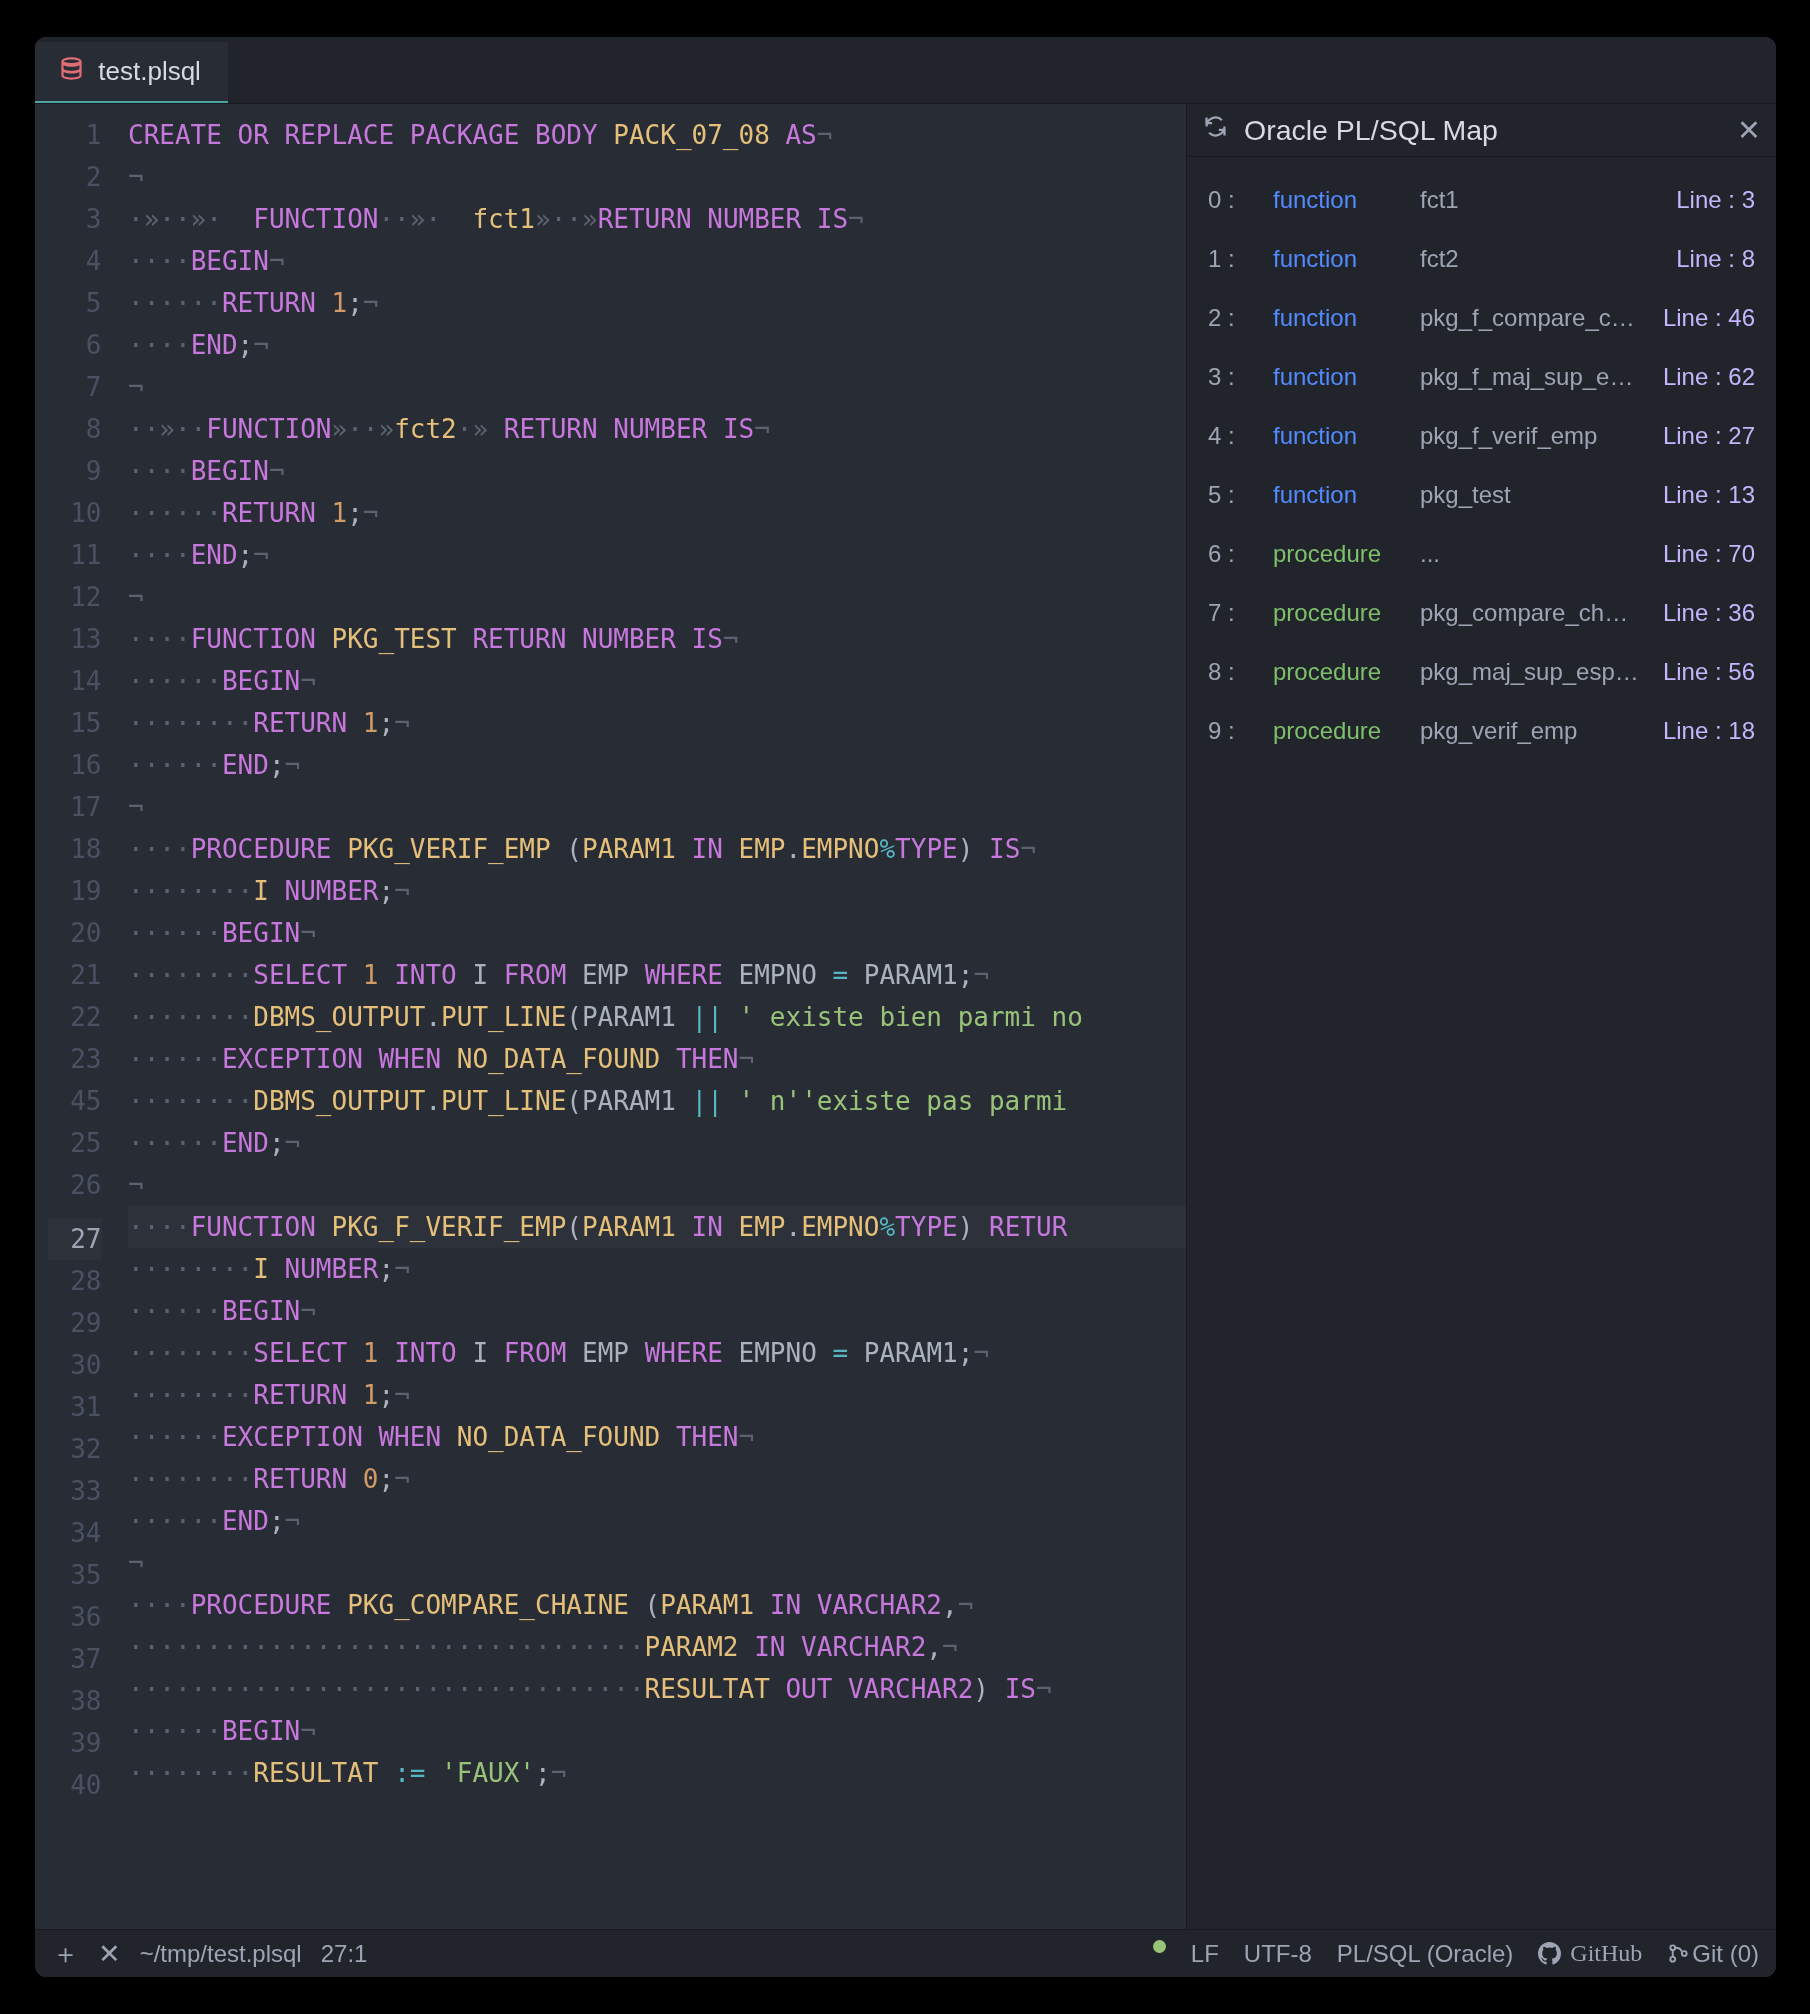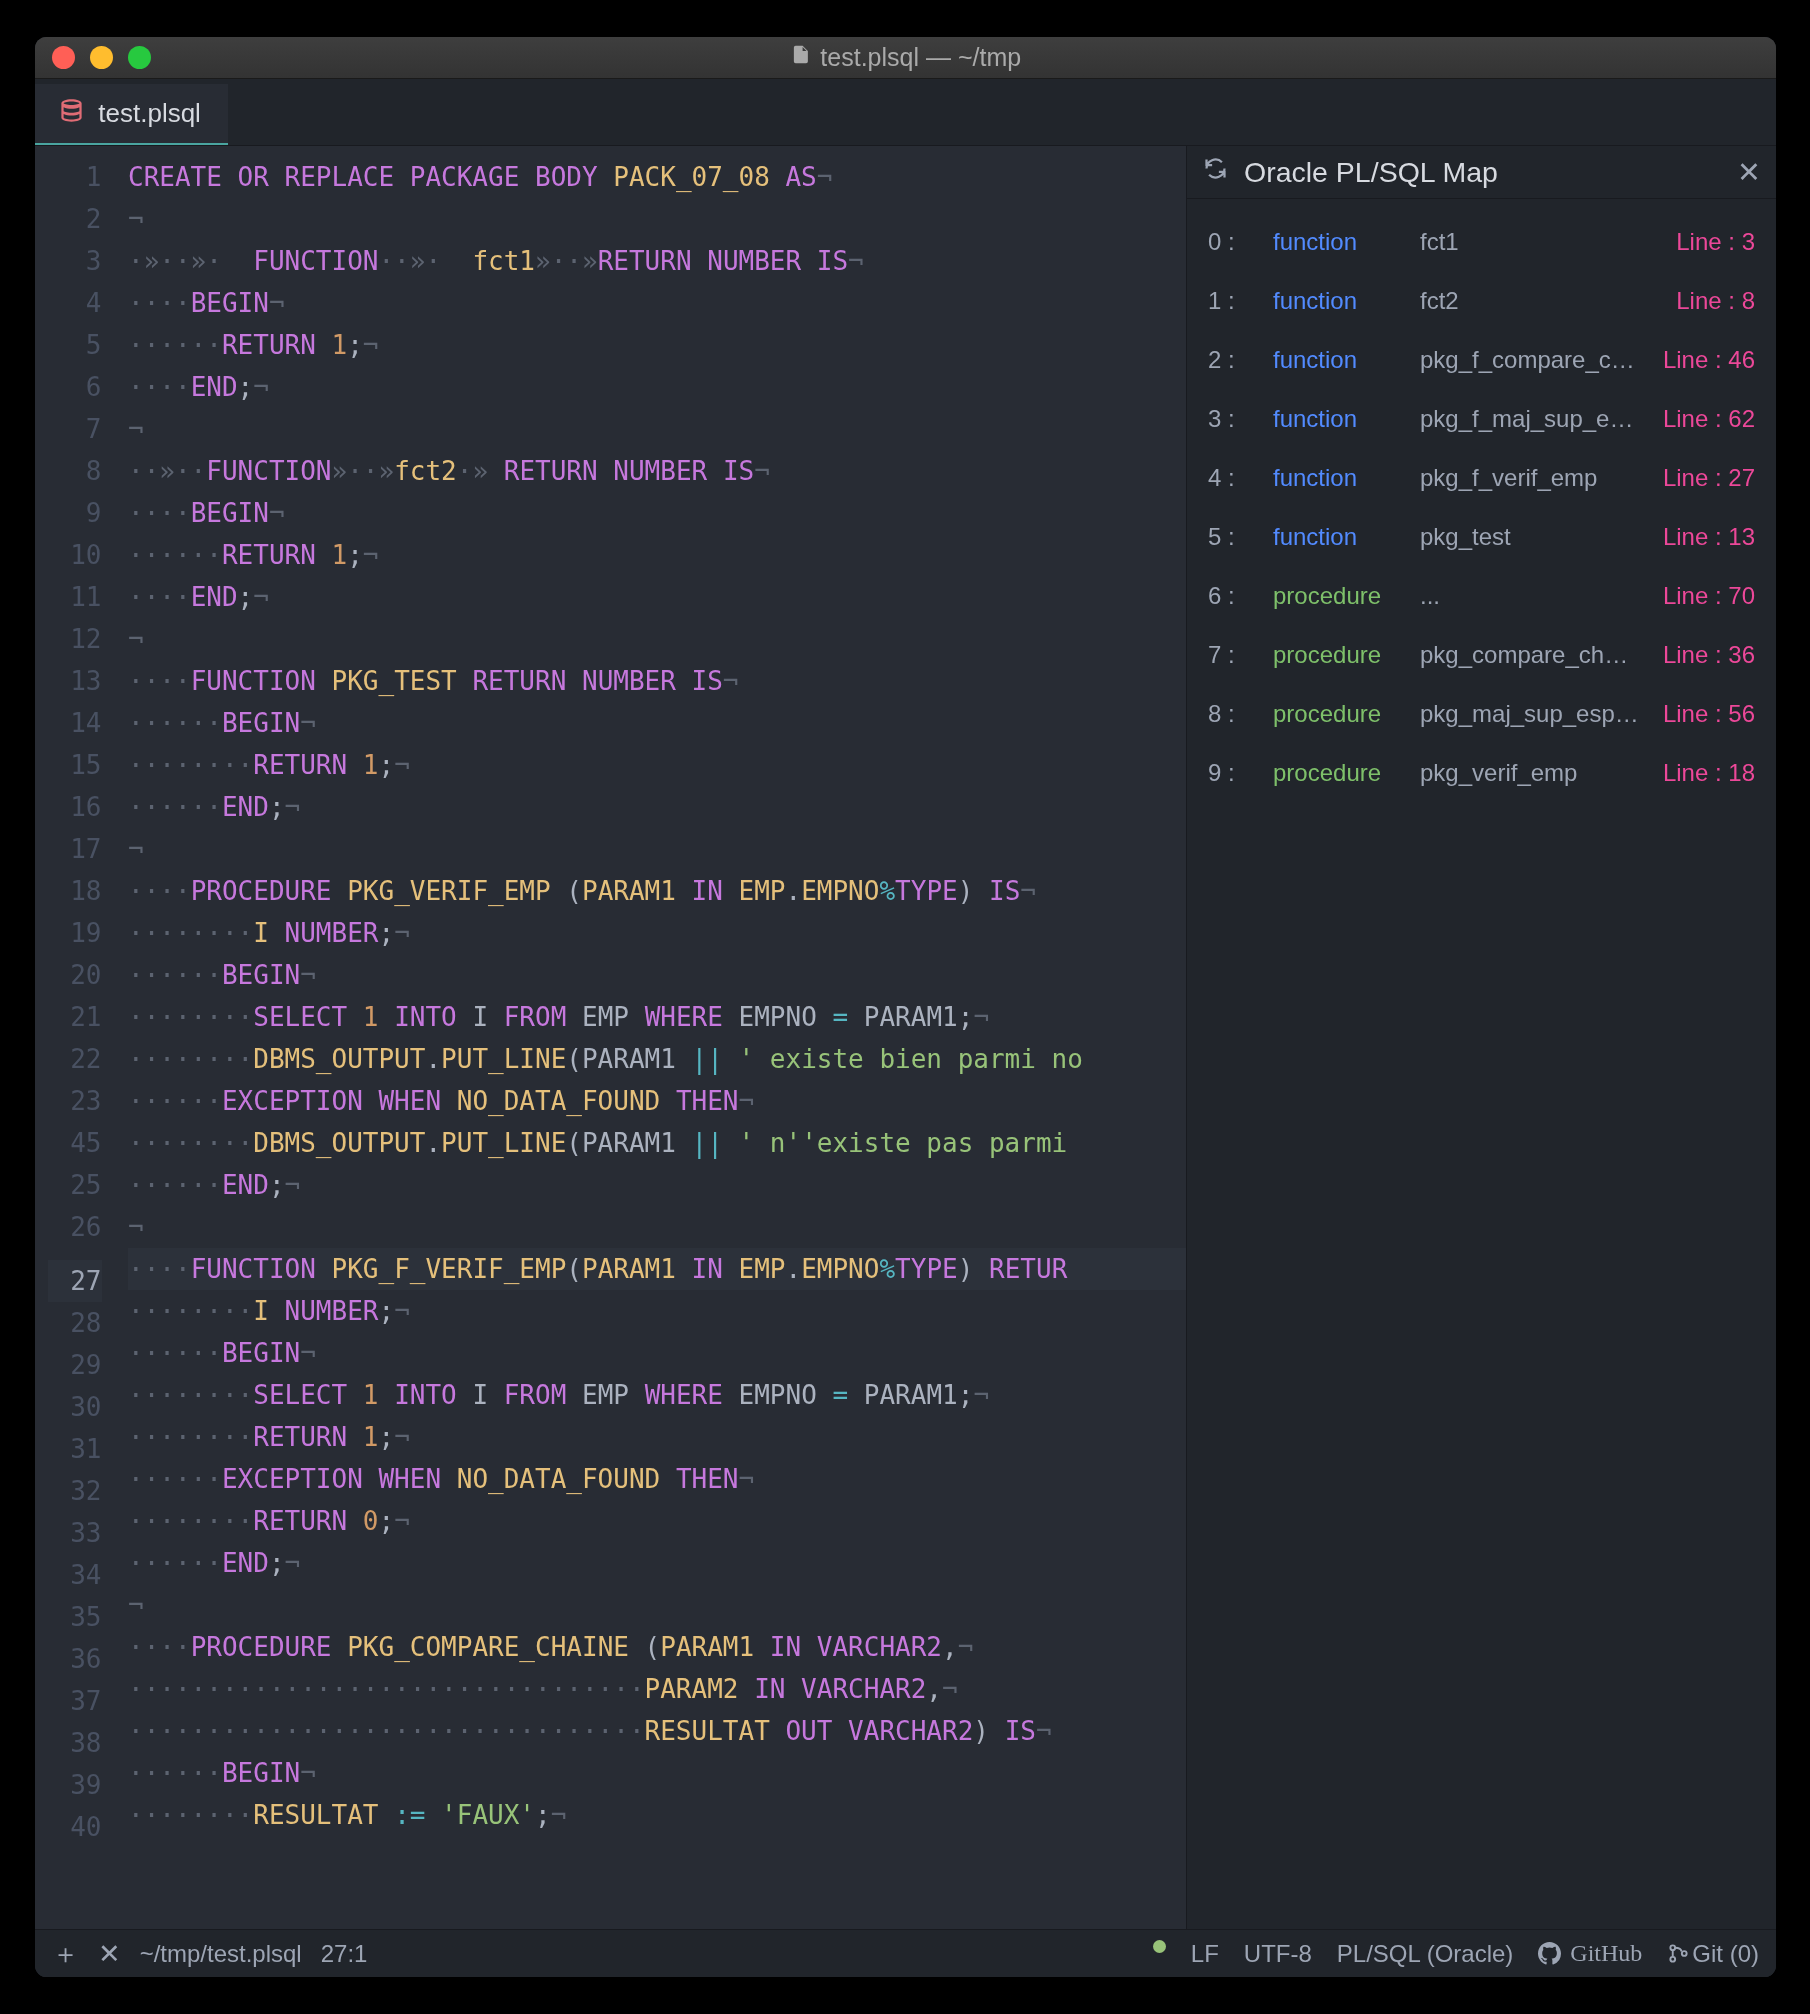--- a/index.html
+++ b/index.html
@@ -144,21 +144,21 @@
     padding: 0 21px;
     height: 59px;
     gap: 23px;
     color: #9da5b4;
   }
   .map-row .idx { width: 42px; color: #9da5b4; }
   .map-row .kind { width: 124px; }
   .map-row .kind.func { color: #528bff; }
   .map-row .kind.proc { color: #7ec06a; }
   .map-row .nm { flex: 1; color: #9da5b4; overflow: hidden; text-overflow: ellipsis; white-space: nowrap; }
-  .map-row .line { color: #ec4899; white-space: nowrap; }
+  .map-row .line { color: #c4b5fd; white-space: nowrap; }
   .statusbar {
     height: 48px;
     background: #21252b;
     border-top: 1px solid #181a1f;
     display: flex;
     align-items: center;
     color: #9da5b4;
     font-size: 24px;
     padding: 0 17px;
     gap: 19px;
@@ -170,35 +170,20 @@
   .statusbar .right { display: flex; align-items: flex-start; gap: 25px; }
   .statusbar .dotgreen { width: 13.3px; height: 13.3px; border-radius: 50%; background: #98c379; }
   .statusbar svg { width: 23px; height: 23px; }
   .plus-ic, .x-ic { font-size: 27px; color: #9da5b4; }
 </style>
 </head>
 <body>
 
 <div class="window">
 
-  <div class="titlebar">
-    <div class="traffic-lights">
-      <div class="dot red"></div>
-      <div class="dot yellow"></div>
-      <div class="dot green"></div>
-    </div>
-    <div class="title-center">
-      <span class="file-ic">
-        <svg viewBox="0 0 24 24">
-            <path d="M14 2H6a2 2 0 0 0-2 2v16a2 2 0 0 0 2 2h12a2 2 0 0 0 2-2V8l-6-6zM14 3.5 18.5 8H14V3.5z"></path>
-          </svg>
-      </span>
-      <span>test.plsql — ~/tmp</span>
-    </div>
-  </div>
 
   <div class="tabbar">
     <div class="tab">
       <span class="tab-icon">
         <svg viewBox="0 0 24 24">
             <path fill="#e06c75" d="M12 2C7 2 3 3.6 3 5.5v13C3 20.4 7 22 12 22s9-1.6 9-3.5v-13C21 3.6 17 2 12 2zm0 2c4.4 0 7 1.2 7 1.5S16.4 7 12 7 5 5.8 5 5.5 7.6 4 12 4zm7 14.5c0 .3-2.6 1.5-7 1.5s-7-1.2-7-1.5V15c1.8 1 4.6 1.5 7 1.5s5.2-.5 7-1.5v3.5zm0-6c0 .3-2.6 1.5-7 1.5s-7-1.2-7-1.5V9c1.8 1 4.6 1.5 7 1.5s5.2-.5 7-1.5v3.5z"></path>
           </svg>
       </span>
       <span>test.plsql</span>
     </div>

